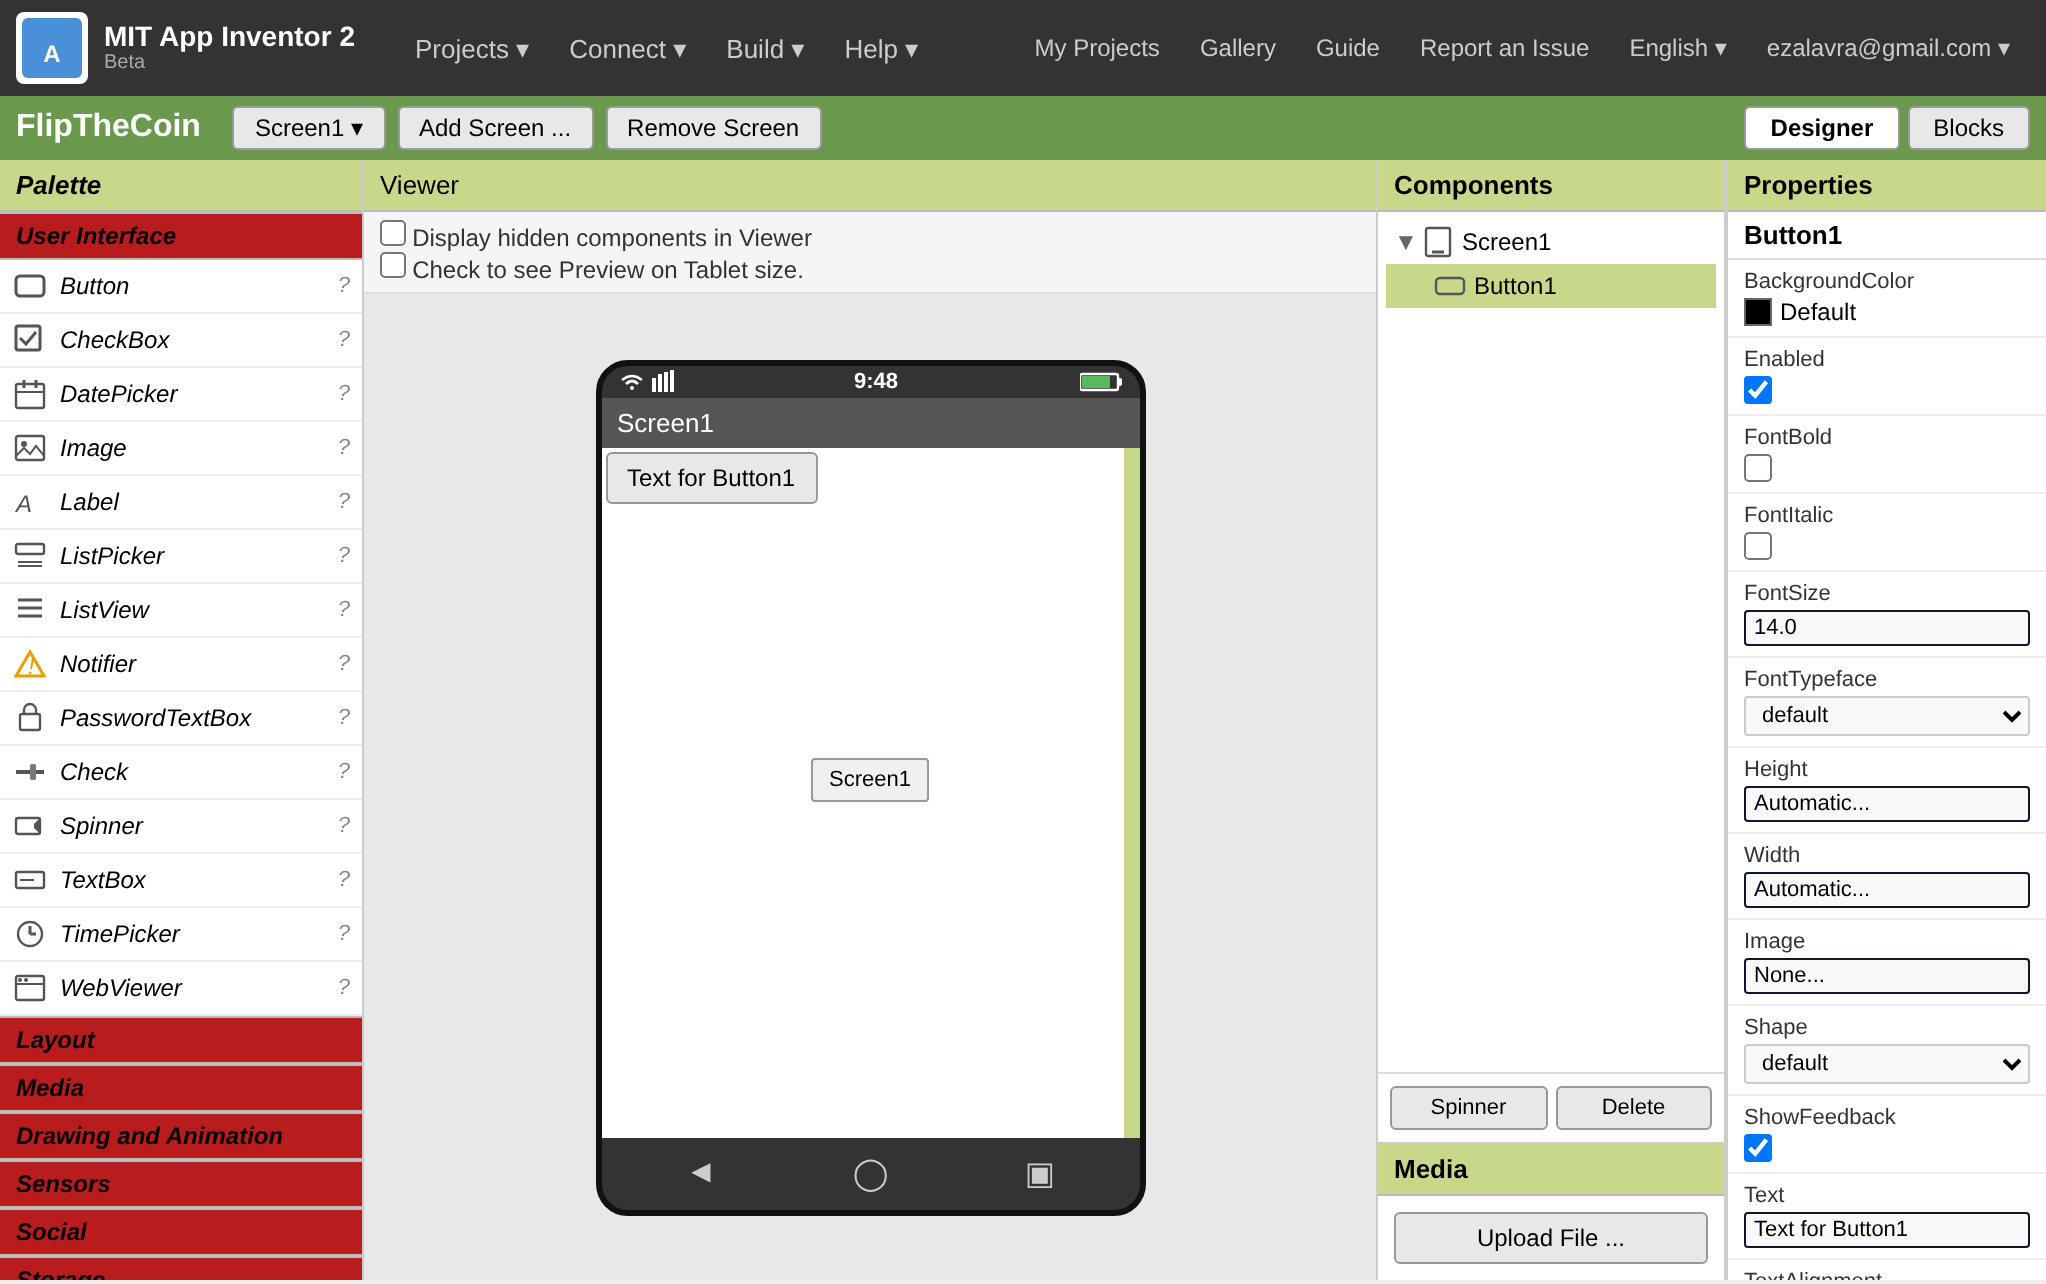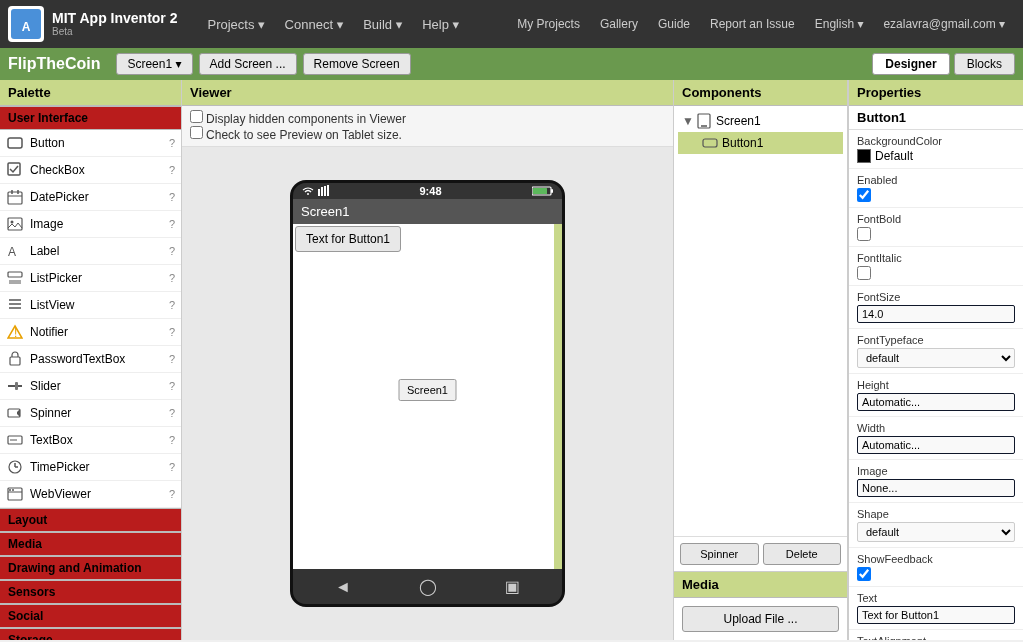--- a/index.html
+++ b/index.html
@@ -31,31 +31,31 @@
     .screen-bar-right { margin-left: auto; display: flex; gap: 4px; }
     .mode-btn {
       background: #e8e8e8; border: 1px solid #999; padding: 3px 12px; border-radius: 3px; cursor: pointer; font-size: 12px;
     }
     .mode-btn.active { background: #fff; font-weight: bold; }
 
     
     #main { display: flex; height: calc(642px - 48px - 34px); }
 
     
-    #palette { width: 182px; background: #fff; border-right: 1px solid #ccc; overflow-y: auto; }
+    #palette { width: 182px; background: #fff; border-right: 1px solid #ccc; overflow-y: auto; font-style: italic; }
     #palette-title { background: #c8d88a; padding: 5px 8px; font-weight: bold; font-size: 13px; border-bottom: 1px solid #bbb; }
     .palette-section { background: #b91c1c; padding: 4px 8px; font-weight: bold; font-size: 12px; border-bottom: 1px solid #bbb; border-top: 1px solid #bbb; }
     .palette-item { display: flex; align-items: center; padding: 4px 6px; border-bottom: 1px solid #eee; cursor: pointer; }
     .palette-item-icon { width: 18px; height: 18px; margin-right: 6px; display: flex; align-items: center; justify-content: center; }
     .palette-item-label { flex: 1; font-size: 12px; }
     .palette-item-help { color: #888; font-size: 11px; cursor: pointer; }
 
     
     #viewer { flex: 1; background: #e8e8e8; display: flex; flex-direction: column; overflow: hidden; }
-    #viewer-title { background: #c8d88a; padding: 5px 8px; font-weight: bold; font-size: 13px; border-bottom: 1px solid #bbb; }
+    #viewer-title { background: #c8d88a; padding: 5px 8px; font-weight: normal; font-size: 13px; border-bottom: 1px solid #bbb; }
     #viewer-options { padding: 4px 8px; background: #f5f5f5; border-bottom: 1px solid #ddd; }
     #viewer-options label { font-size: 11px; color: #333; display: block; }
     #viewer-canvas { flex: 1; display: flex; align-items: center; justify-content: center; padding: 10px; overflow: auto; }
     #phone-frame { width: 275px; background: #222; border-radius: 16px; overflow: hidden; border: 3px solid #111; }
     #phone-status-bar { background: #333; display: flex; align-items: center; justify-content: space-between; padding: 2px 8px; }
     #phone-screen-title { background: #555; color: #fff; padding: 5px 8px; font-size: 13px; }
     #button1-preview { display: inline-block; border: 1px solid #999; background: #e8e8e8; padding: 5px 10px; margin: 2px; font-size: 12px; border-radius: 3px; }
     #phone-bottom { background: #333; display: flex; justify-content: space-around; align-items: center; padding: 8px; }
     .phone-nav-btn { color: #ccc; font-size: 16px; }
     #phone-content-wrapper { position: relative; background: #fff; min-height: 340px; }
@@ -69,21 +69,21 @@
     .tree-item.selected { background: #c8d88a; }
     .tree-expand { width: 12px; color: #666; margin-right: 2px; }
     #components-actions { padding: 6px; display: flex; gap: 4px; border-top: 1px solid #ddd; }
     .comp-action-btn { flex: 1; background: #e8e8e8; border: 1px solid #999; padding: 4px 6px; border-radius: 3px; cursor: pointer; font-size: 11px; text-align: center; }
     #media-panel { border-top: 1px solid #ccc; }
     #media-title { background: #c8d88a; padding: 5px 8px; font-weight: bold; font-size: 13px; border-bottom: 1px solid #bbb; }
     #media-content { padding: 8px; }
     .upload-btn { width: 100%; background: #e8e8e8; border: 1px solid #999; padding: 5px; border-radius: 3px; cursor: pointer; font-size: 12px; }
 
     
-    #properties { width: 175px; background: #fff; border-left: 1px solid #ccc; overflow-y: auto; }
+    #properties { width: 160px; background: #fff; border-left: 1px solid #ccc; overflow-y: auto; }
     #properties-title { background: #c8d88a; padding: 5px 8px; font-weight: bold; font-size: 13px; border-bottom: 1px solid #bbb; }
     #properties-component-name { padding: 4px 8px; font-weight: bold; font-size: 13px; border-bottom: 1px solid #ddd; }
     .prop-item { padding: 5px 8px; border-bottom: 1px solid #eee; }
     .prop-label { font-size: 11px; color: #333; margin-bottom: 2px; }
     .prop-value { display: flex; align-items: center; gap: 4px; }
     .prop-input { border: 1px solid #0f172a; padding: 2px 4px; width: 100%; font-size: 11px; border-radius: 2px; background: #f9f9f9; }
     .prop-select { border: 1px solid #ccc; padding: 2px 4px; width: 100%; font-size: 11px; border-radius: 2px; background: #f9f9f9; }
     .prop-checkbox { width: 14px; height: 14px; }
     .color-swatch { width: 14px; height: 14px; background: #000; border: 1px solid #666; display: inline-block; }
 
@@ -234,21 +234,21 @@
       <span class="palette-item-label">PasswordTextBox</span>
       <span class="palette-item-help">?</span>
     </div>
     <div class="palette-item">
       <div class="palette-item-icon">
         <svg width="16" height="16" viewBox="0 0 16 16">
             <line x1="1" y1="8" x2="15" y2="8" stroke="#555" stroke-width="2"></line>
             <rect x="8" y="4" width="3" height="8" rx="1" fill="#777"></rect>
           </svg>
       </div>
-      <span class="palette-item-label">Slider</span>
+      <span class="palette-item-label">Check</span>
       <span class="palette-item-help">?</span>
     </div>
     <div class="palette-item">
       <div class="palette-item-icon">
         <svg width="16" height="16" viewBox="0 0 16 16">
             <rect x="1" y="4" width="12" height="8" rx="1" fill="none" stroke="#555" stroke-width="1.2"></rect>
             <polyline points="10,7 13,4 13,12 10,9" fill="#555"></polyline>
           </svg>
       </div>
       <span class="palette-item-label">Spinner</span>

